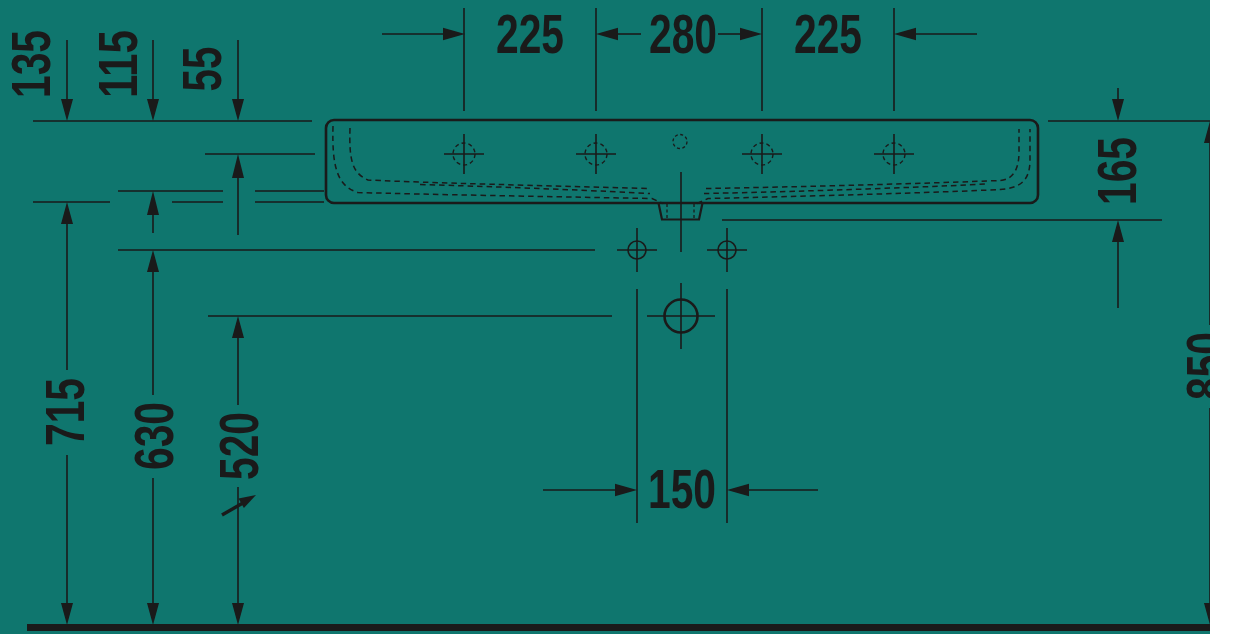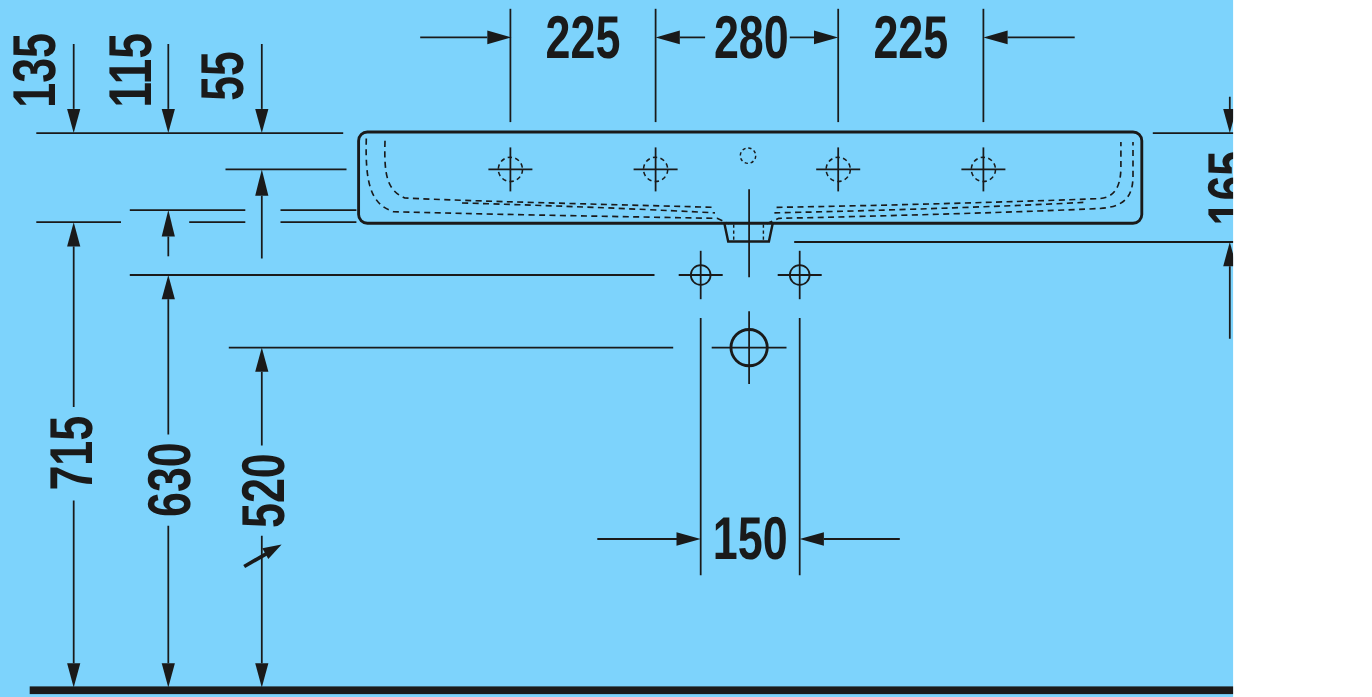--- a/index.html
+++ b/index.html
@@ -1,16 +1,16 @@
 <!DOCTYPE html>
 <html><head>
 <meta charset="utf-8">
 <style>
   html,body { margin:0; padding:0; background:#ffffff; }
-  .stage { position:relative; width:1121px; height:634px; background:#7dd3fc; overflow:hidden; }
+  .stage { position:relative; width:1210px; height:634px; background:#0f766e; overflow:hidden; }
   .ln  { stroke:#1a1a1a; stroke-width:1.6; fill:none; stroke-linecap:butt; }
   .ln2 { stroke:#1a1a1a; stroke-width:2.6; fill:none; }
   .ln3 { stroke:#1a1a1a; stroke-width:2.2; fill:none; }
   .ah  { fill:#1a1a1a; stroke:none; }
   .dsh { stroke:#1a1a1a; stroke-width:1.5; fill:none; stroke-dasharray:5.5 4; }
   .dshS{ stroke:#1a1a1a; stroke-width:1.4; fill:none; stroke-dasharray:4 3; }
   .dshT{ stroke:#1a1a1a; stroke-width:1.3; fill:none; stroke-dasharray:3 2.5; }
   .txt { font-family:"Liberation Sans", sans-serif; font-weight:bold; font-size:55px; fill:#1a1a1a; }
 </style>
 </head>

